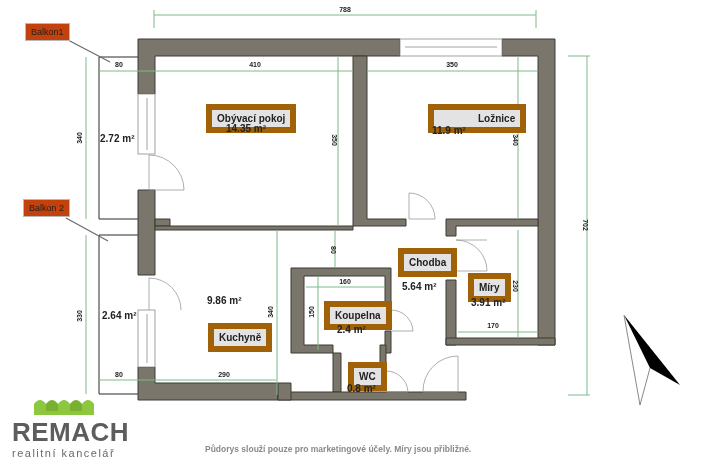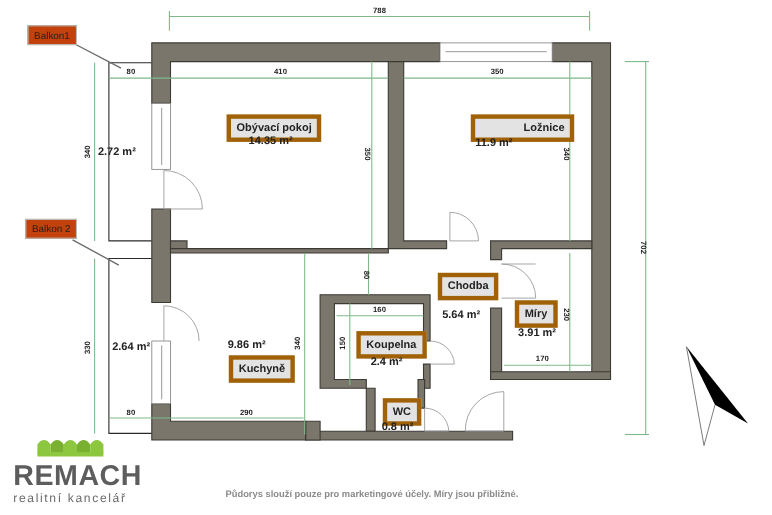--- a/index.html
+++ b/index.html
@@ -4,21 +4,21 @@
 <style>
   html, body { margin:0; padding:0; background:#ffffff; }
   body { width:702px; height:468px; position:relative; overflow:hidden; font-family:"Liberation Sans", "DejaVu Sans", sans-serif; }
   #plan { position:absolute; left:0; top:0; width:702px; height:468px; }
   .wall { fill:#7a766b; stroke:#3c3a35; stroke-width:1; }
   .dim { stroke:#7fb98a; stroke-width:1; fill:none; }
   .dimtxt { font-family:"Liberation Sans", sans-serif; font-size:7px; font-weight:bold; fill:#222; }
   .thin { stroke:#2a2a2a; stroke-width:1; fill:none; }
   .door { stroke:#9a9a9a; stroke-width:0.8; fill:none; }
   .win { stroke:#8a8a8a; stroke-width:0.8; fill:#ffffff; }
-  .label { position:absolute; background:#e3e3e3; border:4px solid #a16207; font-weight:bold; font-size:10px; color:#222; padding:3px 5px; white-space:nowrap; }
+  .label { position:absolute; background:#e3e3e3; border:6px solid #a16207; font-weight:bold; font-size:10px; color:#222; padding:3px 5px; white-space:nowrap; }
   .area { position:absolute; font-weight:bold; font-size:10px; color:#222; white-space:nowrap; }
   .callout { position:absolute; background:#c2410c; border:1px solid #b9b9b9; font-weight:normal; font-size:9px; color:#222; padding:3px 5px; white-space:nowrap; }
   .logo-name { position:absolute; left:12px; top:417px; font-size:26px; font-weight:bold; color:#5d5d5d; letter-spacing:0.5px; }
   .logo-sub { position:absolute; left:12px; top:447px; font-size:11px; color:#6a6a6a; letter-spacing:1.5px; }
   .disclaimer { position:absolute; left:205px; top:444px; font-size:8.5px; font-weight:bold; color:#8a8a8a; }
 </style>
 </head>
 <body>
 
 <svg id="plan" viewBox="0 0 702 468" xmlns="http://www.w3.org/2000/svg">
@@ -145,35 +145,35 @@
   </g>
 </svg>
 
 <div class="label" style="left:206px;top:104px;">Obývací pokoj</div>
 <div class="area" style="left:226px;top:123px;">14.35 m²</div>
 
 <div class="label" style="left:428px;top:104px;padding-left:44px;">Ložnice</div>
 <div class="area" style="left:432px;top:125px;">11.9 m²</div>
 
 <div class="label" style="left:208px;top:287px;margin-top:36px;">Kuchyně</div>
-<div class="area" style="left:207px;top:308px;text-align:center;">9.86 m²</div>
+<div class="area" style="left:207px;top:295px;text-align:center;">9.86 m²</div>
 
 <div class="label" style="left:398px;top:248px;">Chodba</div>
 <div class="area" style="left:402px;top:281px;">5.64 m²</div>
 
 <div class="label" style="left:468px;top:273px;">Míry</div>
 <div class="area" style="left:471px;top:297px;">3.91 m²</div>
 
 <div class="label" style="left:324px;top:301px;">Koupelna</div>
 <div class="area" style="left:337px;top:324px;">2.4 m²</div>
 
 <div class="label" style="left:348px;top:362px;">WC</div>
 <div class="area" style="left:347px;top:383px;">0.8 m²</div>
 
-<div class="area" style="left:89px;top:133px;text-align:right;">2.72 m²</div>
+<div class="area" style="left:100px;top:133px;text-align:right;">2.72 m²</div>
 <div class="area" style="left:102px;top:310px;">2.64 m²</div>
 
 <div class="callout" style="left:25px;top:23px;">Balkon1</div>
 <div class="callout" style="left:23px;top:199px;">Balkon 2</div>
 
 <div class="logo-name">REMACH</div>
 <div class="logo-sub">realitní kancelář</div>
 
 <div class="disclaimer">Půdorys slouží pouze pro marketingové účely. Míry jsou přibližné.</div>
 

